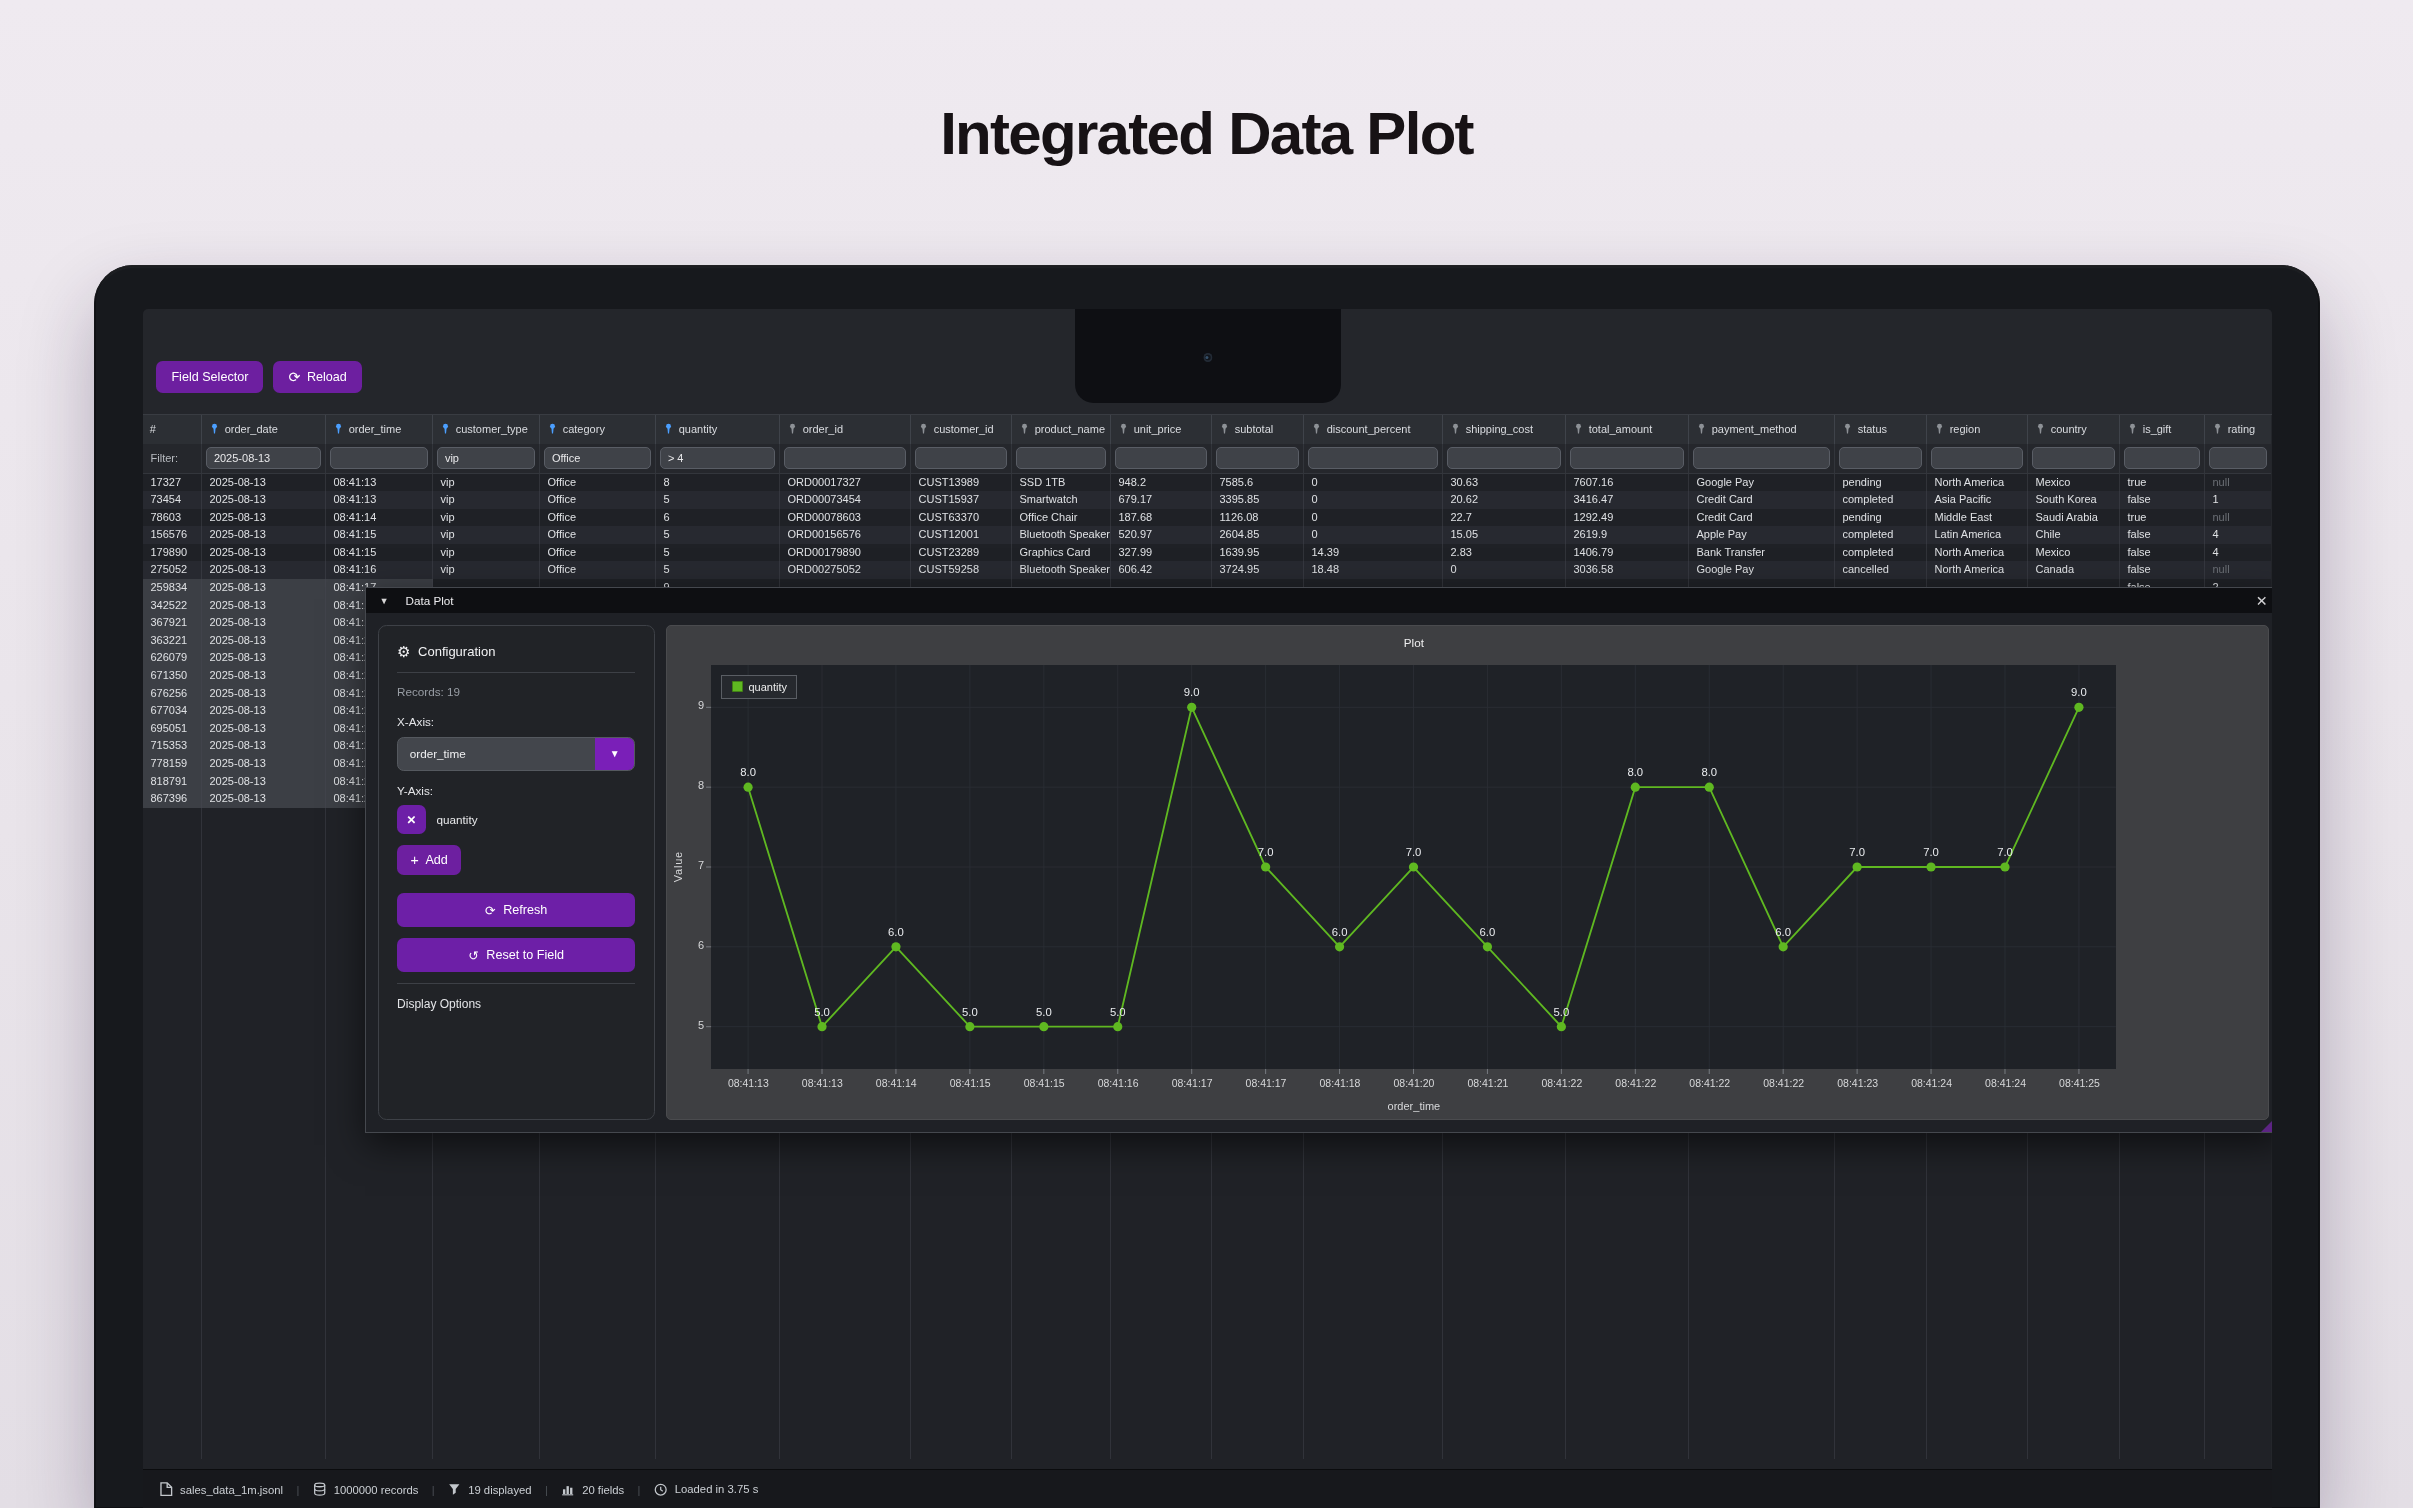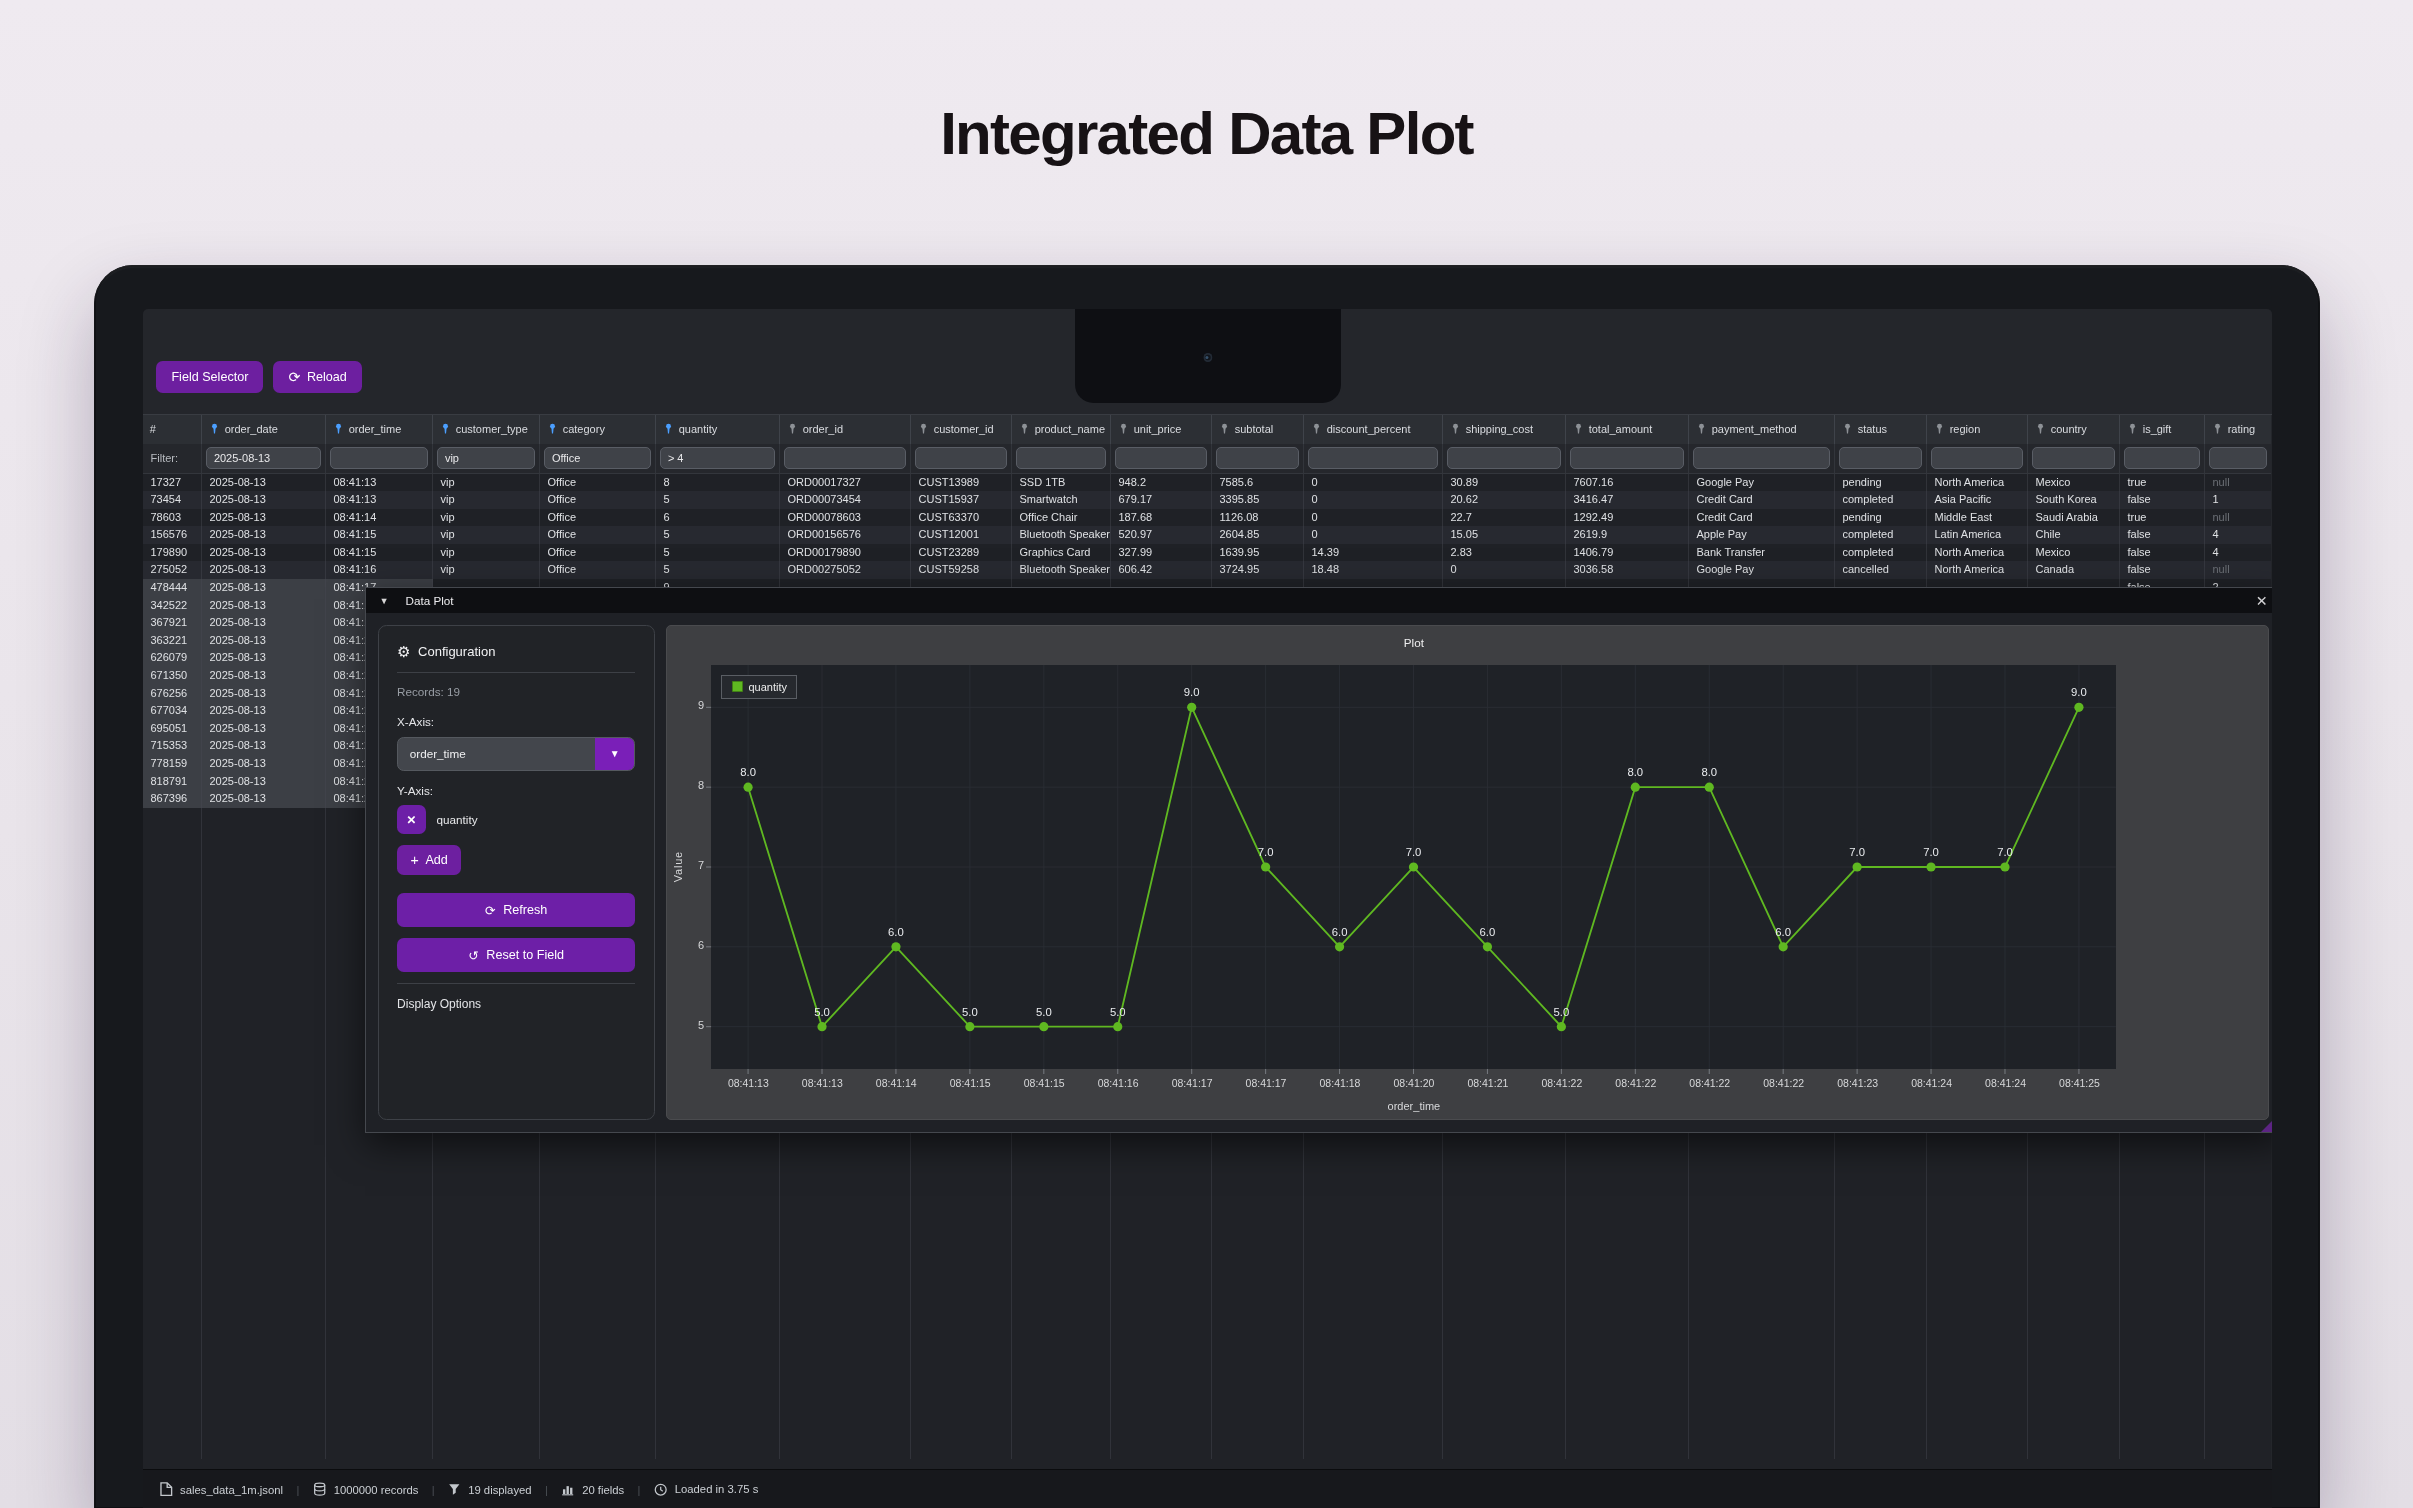--- a/index.html
+++ b/index.html
@@ -333,21 +333,21 @@
           <div class="td" style="width:107px">08:41:13</div>
           <div class="td" style="width:107px">vip</div>
           <div class="td" style="width:116px">Office</div>
           <div class="td" style="width:124px">8</div>
           <div class="td" style="width:131px">ORD00017327</div>
           <div class="td" style="width:101px">CUST13989</div>
           <div class="td" style="width:99px">SSD 1TB</div>
           <div class="td" style="width:101px">948.2</div>
           <div class="td" style="width:92px">7585.6</div>
           <div class="td" style="width:139px">0</div>
-          <div class="td" style="width:123px">30.89</div>
+          <div class="td" style="width:123px">30.63</div>
           <div class="td" style="width:123px">7607.16</div>
           <div class="td" style="width:146px">Google Pay</div>
           <div class="td" style="width:92px">pending</div>
           <div class="td" style="width:101px">North America</div>
           <div class="td" style="width:92px">Mexico</div>
           <div class="td" style="width:85px">true</div>
           <div class="td dim" style="width:67px">null</div>
         </div>
         <div class="tr alt">
           <div class="td" style="width:59px">73454</div>
@@ -453,21 +453,21 @@
           <div class="td" style="width:123px">0</div>
           <div class="td" style="width:123px">3036.58</div>
           <div class="td" style="width:146px">Google Pay</div>
           <div class="td" style="width:92px">cancelled</div>
           <div class="td" style="width:101px">North America</div>
           <div class="td" style="width:92px">Canada</div>
           <div class="td" style="width:85px">false</div>
           <div class="td dim" style="width:67px">null</div>
         </div>
         <div class="tr">
-          <div class="td selcell" style="width:59px">478444</div>
+          <div class="td selcell" style="width:59px">259834</div>
           <div class="td selcell" style="width:124px">2025-08-13</div>
           <div class="td selcell" style="width:107px">08:41:17</div>
           <div class="td" style="width:107px"></div>
           <div class="td" style="width:116px"></div>
           <div class="td" style="width:124px">9</div>
           <div class="td" style="width:131px"></div>
           <div class="td" style="width:101px"></div>
           <div class="td" style="width:99px"></div>
           <div class="td" style="width:101px"></div>
           <div class="td" style="width:92px"></div>

